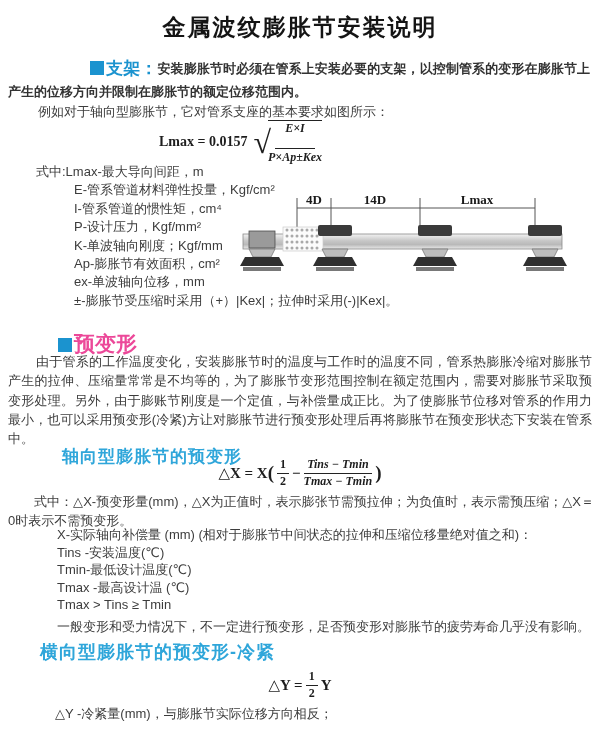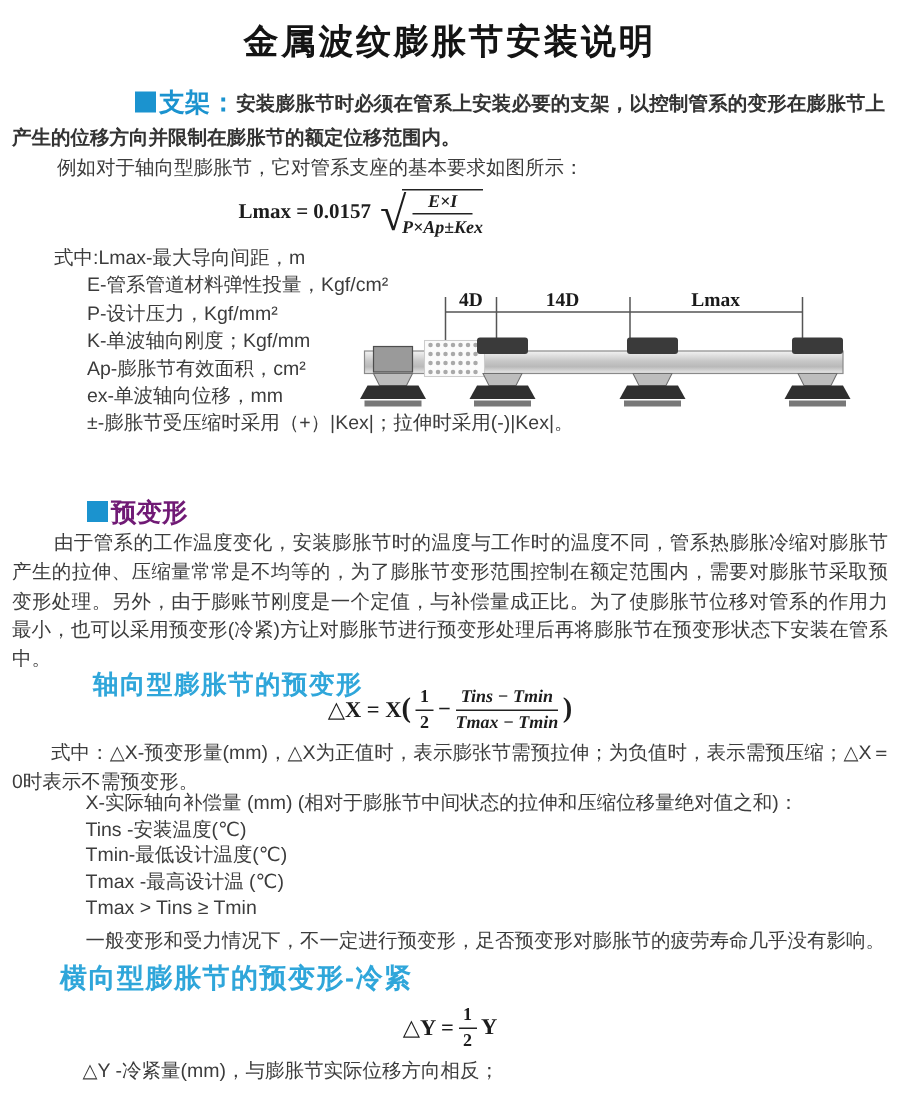--- a/index.html
+++ b/index.html
@@ -14,26 +14,26 @@
   .p1{top:57px;left:8px;width:582px;font-size:13px;font-weight:bold;color:#333;
       line-height:23px;text-indent:58px;text-align:justify;}
   .example{top:103px;left:8px;width:582px;font-size:13px;text-indent:30px;}
   .formula{display:flex;justify-content:center;align-items:center;
            font-family:"Liberation Serif","DejaVu Serif",serif;font-weight:bold;color:#1d1d1d;}
   .f1{top:124px;left:0;width:481px;height:36px;font-size:14px;}
   .sqrt{display:inline-flex;align-items:center;margin-left:6px;}
   .sqrt-glyph{font-size:32px;font-weight:normal;line-height:1;margin-right:-3px;}
   .sqrt-frac{display:inline-flex;flex-direction:column;align-items:center;
              border-top:1.6px solid #222;font-size:12px;font-style:italic;line-height:1.2;}
-  .sqrt-frac .fn{border-bottom:1px solid #222;padding:0 10px 1px;}
+  .sqrt-frac .fn{border-bottom:1px solid #222;padding:0 10px 12px;}
   .sqrt-frac .fd{padding-top:1px;}
   .params{top:163px;left:36px;width:560px;font-size:13px;line-height:18.4px;}
-  .params .ind{margin-left:22px;}
+  .params .ind{margin-left:38px;}
   .diagram{top:193px;left:236px;}
-  .h2{top:330px;left:58px;font-size:17px;font-weight:bold;color:#701a75;}
+  .h2{top:330px;left:58px;font-size:21px;font-weight:bold;color:#ec4899;}
   .p2{top:352px;left:8px;width:584px;font-size:13px;line-height:19.3px;
       text-indent:28px;text-align:justify;}
   .h3{top:432px;left:62px;font-size:17px;font-weight:bold;color:#2fa6da;letter-spacing:1px;margin-top:13px;}
   .f2{top:456px;left:0;width:600px;height:34px;font-size:15px;}
   .frac{display:inline-flex;flex-direction:column;align-items:center;line-height:1.15;
         font-size:12px;vertical-align:middle;margin:0 3px;}
   .frac .fn{border-bottom:1px solid #222;padding:0 3px 1px;}
   .frac .fd{padding-top:1px;}
   .it{font-style:italic;}
   .paren{font-size:19px;font-weight:bold;}
@@ -63,20 +63,21 @@
       <span class="sqrt-frac">
         <span class="fn">E×I</span>
         <span class="fd">P×Ap±Kex</span>
       </span>
     </span>
   </div>
 
   <div class="abs params">
     <div>式中:Lmax-最大导向间距，m</div>
     <div class="ind">E-管系管道材料弹性投量，Kgf/cm²</div>
+    <div class="ind">I-管系管道的惯性矩，cm⁴</div>
     <div class="ind">P-设计压力，Kgf/mm²</div>
     <div class="ind">K-单波轴向刚度；Kgf/mm</div>
     <div class="ind">Ap-膨胀节有效面积，cm²</div>
     <div class="ind">ex-单波轴向位移，mm</div>
     <div class="ind">±-膨胀节受压缩时采用（+）|Kex|；拉伸时采用(-)|Kex|。</div>
   </div>
 
   <svg class="abs diagram" width="364" height="92" viewBox="0 0 364 92">
     <defs>
       <linearGradient id="pg" x1="0" y1="0" x2="0" y2="1">

